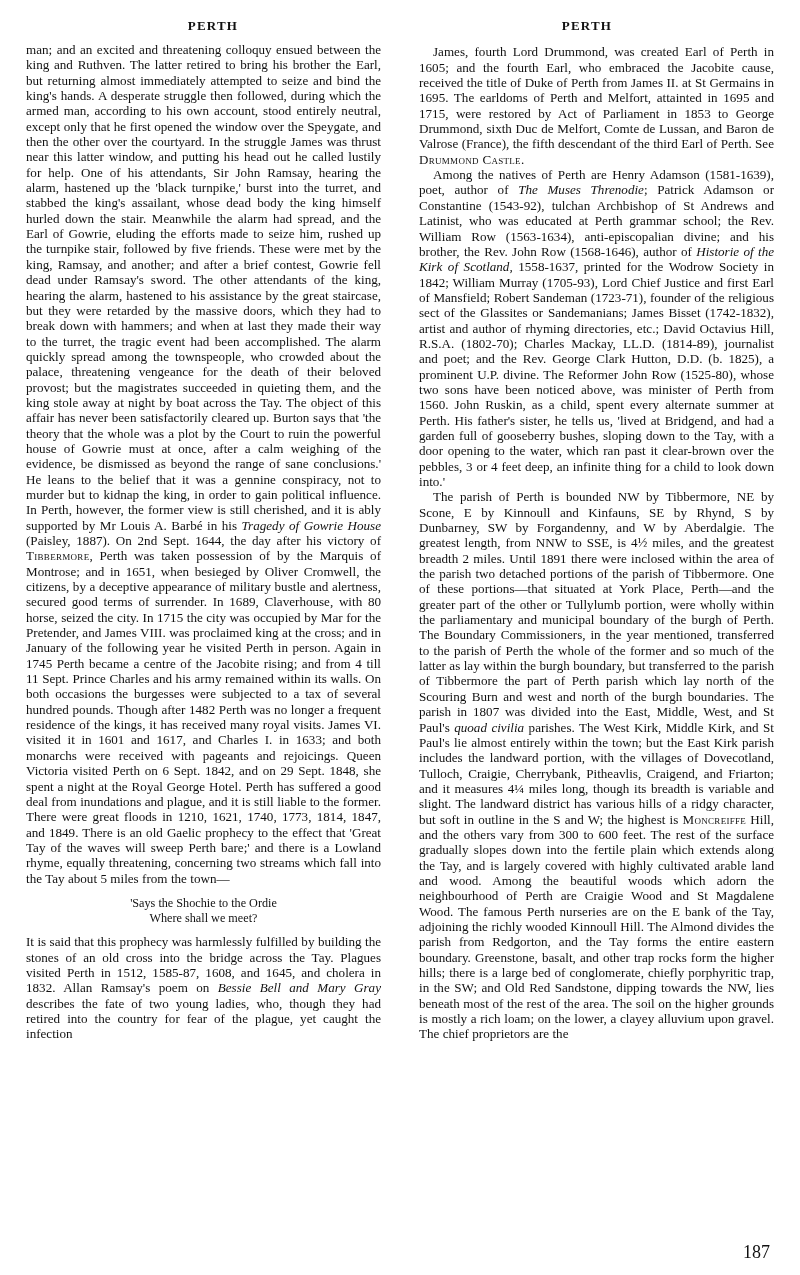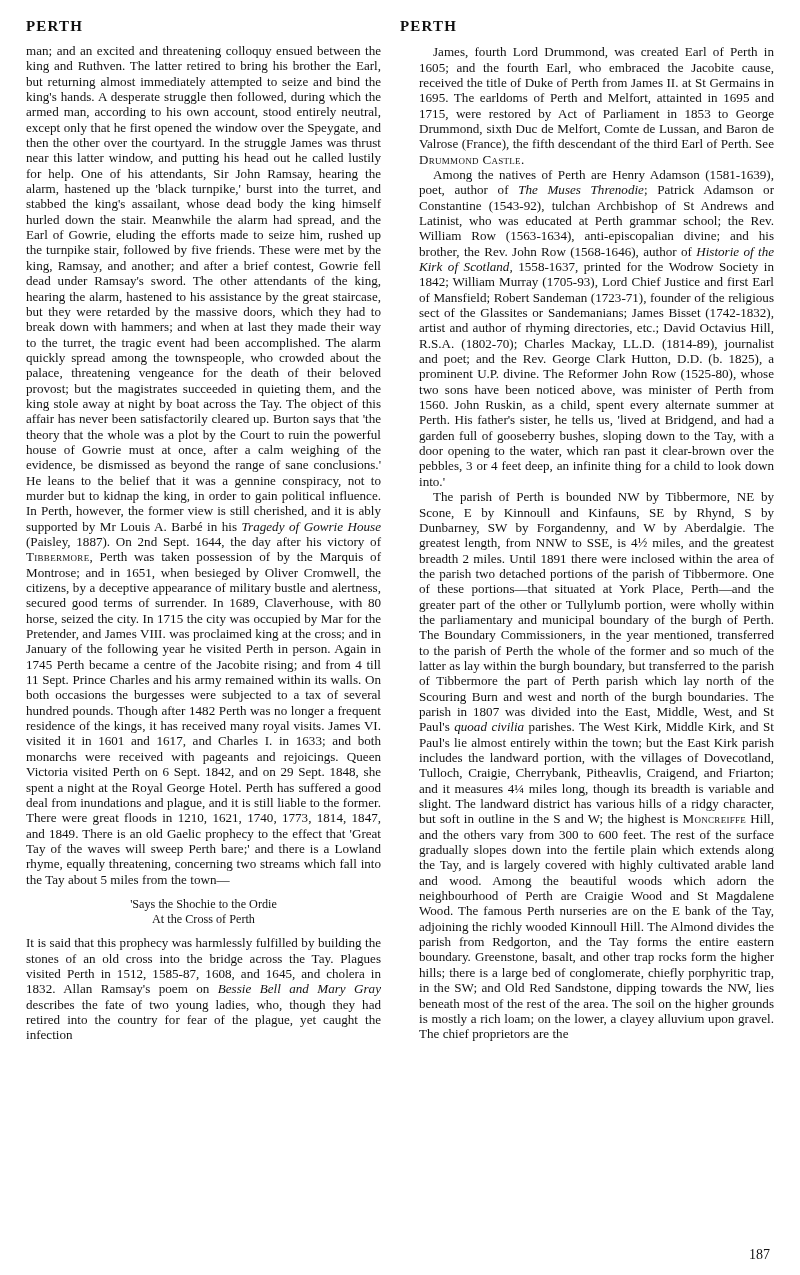--- a/index.html
+++ b/index.html
@@ -22,30 +22,31 @@
     box-sizing: border-box;
     padding: 18px 26px 10px 26px;
   }
   .headers {
     display: flex;
     width: 100%;
     margin-bottom: 8px;
   }
   .header-title {
     width: 50%;
+    text-align: center;
     font-family: "Liberation Serif", serif;
     font-weight: bold;
-    font-size: 15px;
+    font-size: 13px;
     letter-spacing: 1.2px;
   }
   .columns {
     display: flex;
     width: 100%;
     gap: 38px;
-    align-items: center;
+    align-items: flex-end;
   }
   .col {
     width: 360px;
   }
   .col p {
     margin: 0;
     font-size: 13.1px;
     line-height: 15.35px;
     text-align: justify;
     text-justify: inter-word;
@@ -70,42 +71,42 @@
   }
   .sc {
     font-variant: small-caps;
     font-size: 13px;
     letter-spacing: 0.3px;
   }
   .pagenum {
     position: absolute;
     right: 30px;
     bottom: 12px;
-    font-size: 14px;
+    font-size: 18px;
     font-family: "Liberation Serif", serif;
   }
 </style>
 </head>
 <body>
 
 <div class="page">
 
   <div class="headers">
     <div class="header-title">PERTH</div>
     <div class="header-title">PERTH</div>
   </div>
 
   <div class="columns">
 
     <div class="col">
       <p><span>man; and an excited and threatening colloquy ensued between the king and Ruthven. The latter retired to bring his brother the Earl, but returning almost immediately attempted to seize and bind the king's hands. A desperate struggle then followed, during which the armed man, according to his own account, stood entirely neutral, except only that he first opened the window over the Speygate, and then the other over the courtyard. In the struggle James was thrust near this latter window, and putting his head out he called lustily for help. One of his attendants, Sir John Ramsay, hearing the alarm, hastened up the 'black turnpike,' burst into the turret, and stabbed the king's assailant, whose dead body the king himself hurled down the stair. Meanwhile the alarm had spread, and the Earl of Gowrie, eluding the efforts made to seize him, rushed up the turnpike stair, followed by five friends. These were met by the king, Ramsay, and another; and after a brief contest, Gowrie fell dead under Ramsay's sword. The other attendants of the king, hearing the alarm, hastened to his assistance by the great staircase, but they were retarded by the massive doors, which they had to break down with hammers; and when at last they made their way to the turret, the tragic event had been accomplished. The alarm quickly spread among the townspeople, who crowded about the palace, threatening vengeance for the death of their beloved provost; but the magistrates succeeded in quieting them, and the king stole away at night by boat across the Tay. The object of this affair has never been satisfactorily cleared up. Burton says that 'the theory that the whole was a plot by the Court to ruin the powerful house of Gowrie must at once, after a calm weighing of the evidence, be dismissed as beyond the range of sane conclusions.' He leans to the belief that it was a gennine conspiracy, not to murder but to kidnap the king, in order to gain political influence. In Perth, however, the former view is still cherished, and it is ably supported by Mr Louis A. Barbé in his </span><i class="it">Tragedy of Gowrie House</i><span> (Paisley, 1887). On 2nd Sept. 1644, the day after his victory of </span><span class="sc">Tibbermore</span><span>, Perth was taken possession of by the Marquis of Montrose; and in 1651, when besieged by Oliver Cromwell, the citizens, by a deceptive appearance of military bustle and alertness, secured good terms of surrender. In 1689, Claverhouse, with 80 horse, seized the city. In 1715 the city was occupied by Mar for the Pretender, and James VIII. was proclaimed king at the cross; and in January of the following year he visited Perth in person. Again in 1745 Perth became a centre of the Jacobite rising; and from 4 till 11 Sept. Prince Charles and his army remained within its walls. On both occasions the burgesses were subjected to a tax of several hundred pounds. Though after 1482 Perth was no longer a frequent residence of the kings, it has received many royal visits. James VI. visited it in 1601 and 1617, and Charles I. in 1633; and both monarchs were received with pageants and rejoicings. Queen Victoria visited Perth on 6 Sept. 1842, and on 29 Sept. 1848, she spent a night at the Royal George Hotel. Perth has suffered a good deal from inundations and plague, and it is still liable to the former. There were great floods in 1210, 1621, 1740, 1773, 1814, 1847, and 1849. There is an old Gaelic prophecy to the effect that 'Great Tay of the waves will sweep Perth bare;' and there is a Lowland rhyme, equally threatening, concerning two streams which fall into the Tay about 5 miles from the town—</span></p>
 
       <div class="verse">
         <div>'Says the Shochie to the Ordie</div>
-        <div>At the Cross of Perth</div>
+        <div>Where shall we meet?</div>
       </div>
 
       <p><span>It is said that this prophecy was harmlessly fulfilled by building the stones of an old cross into the bridge across the Tay. Plagues visited Perth in 1512, 1585-87, 1608, and 1645, and cholera in 1832. Allan Ramsay's poem on </span><i class="it">Bessie Bell and Mary Gray</i><span> describes the fate of two young ladies, who, though they had retired into the country for fear of the plague, yet caught the infection</span></p>
     </div>
 
     <div class="col">
       <p class="indent"><span>James, fourth Lord Drummond, was created Earl of Perth in 1605; and the fourth Earl, who embraced the Jacobite cause, received the title of Duke of Perth from James II. at St Germains in 1695. The earldoms of Perth and Melfort, attainted in 1695 and 1715, were restored by Act of Parliament in 1853 to George Drummond, sixth Duc de Melfort, Comte de Lussan, and Baron de Valrose (France), the fifth descendant of the third Earl of Perth. See </span><span class="sc">Drummond Castle</span><span>.</span></p>
       <p class="indent"><span>Among the natives of Perth are Henry Adamson (1581-1639), poet, author of </span><i class="it">The Muses Threnodie</i><span>; Patrick Adamson or Constantine (1543-92), tulchan Archbishop of St Andrews and Latinist, who was educated at Perth grammar school; the Rev. William Row (1563-1634), anti-episcopalian divine; and his brother, the Rev. John Row (1568-1646), author of </span><i class="it">Historie of the Kirk of Scotland,</i><span> 1558-1637, printed for the Wodrow Society in 1842; William Murray (1705-93), Lord Chief Justice and first Earl of Mansfield; Robert Sandeman (1723-71), founder of the religious sect of the Glassites or Sandemanians; James Bisset (1742-1832), artist and author of rhyming directories, etc.; David Octavius Hill, R.S.A. (1802-70); Charles Mackay, LL.D. (1814-89), journalist and poet; and the Rev. George Clark Hutton, D.D. (b. 1825), a prominent U.P. divine. The Reformer John Row (1525-80), whose two sons have been noticed above, was minister of Perth from 1560. John Ruskin, as a child, spent every alternate summer at Perth. His father's sister, he tells us, 'lived at Bridgend, and had a garden full of gooseberry bushes, sloping down to the Tay, with a door opening to the water, which ran past it clear-brown over the pebbles, 3 or 4 feet deep, an infinite thing for a child to look down into.'</span></p>
       <p class="indent"><span>The parish of Perth is bounded NW by Tibbermore, NE by Scone, E by Kinnoull and Kinfauns, SE by Rhynd, S by Dunbarney, SW by Forgandenny, and W by Aberdalgie. The greatest length, from NNW to SSE, is 4½ miles, and the greatest breadth 2 miles. Until 1891 there were inclosed within the area of the parish two detached portions of the parish of Tibbermore. One of these portions—that situated at York Place, Perth—and the greater part of the other or Tullylumb portion, were wholly within the parliamentary and municipal boundary of the burgh of Perth. The Boundary Commissioners, in the year mentioned, transferred to the parish of Perth the whole of the former and so much of the latter as lay within the burgh boundary, but transferred to the parish of Tibbermore the part of Perth parish which lay north of the Scouring Burn and west and north of the burgh boundaries. The parish in 1807 was divided into the East, Middle, West, and St Paul's </span><i class="it">quoad civilia</i><span> parishes. The West Kirk, Middle Kirk, and St Paul's lie almost entirely within the town; but the East Kirk parish includes the landward portion, with the villages of Dovecotland, Tulloch, Craigie, Cherrybank, Pitheavlis, Craigend, and Friarton; and it measures 4¼ miles long, though its breadth is variable and slight. The landward district has various hills of a ridgy character, but soft in outline in the S and W; the highest is </span><span class="sc">Moncreiffe</span><span> Hill, and the others vary from 300 to 600 feet. The rest of the surface gradually slopes down into the fertile plain which extends along the Tay, and is largely covered with highly cultivated arable land and wood. Among the beautiful woods which adorn the neighbourhood of Perth are Craigie Wood and St Magdalene Wood. The famous Perth nurseries are on the E bank of the Tay, adjoining the richly wooded Kinnoull Hill. The Almond divides the parish from Redgorton, and the Tay forms the entire eastern boundary. Greenstone, basalt, and other trap rocks form the higher hills; there is a large bed of conglomerate, chiefly porphyritic trap, in the SW; and Old Red Sandstone, dipping towards the NW, lies beneath most of the rest of the area. The soil on the higher grounds is mostly a rich loam; on the lower, a clayey alluvium upon gravel. The chief proprietors are the</span></p>
     </div>

